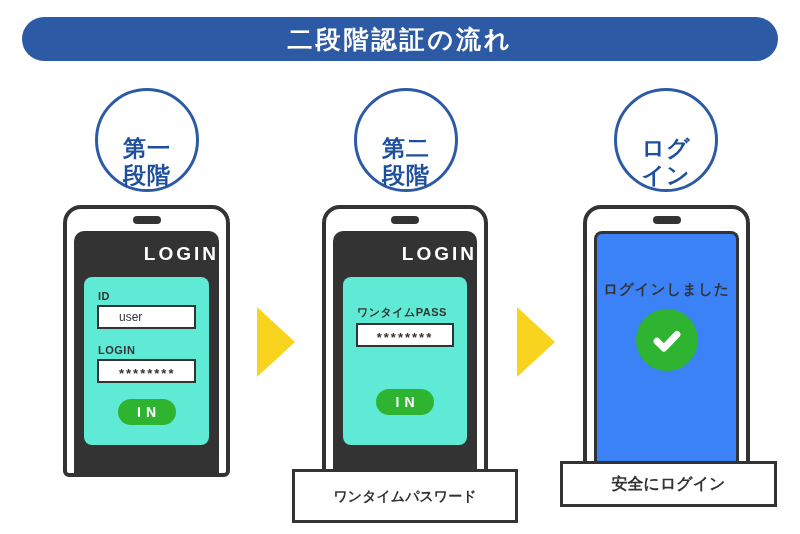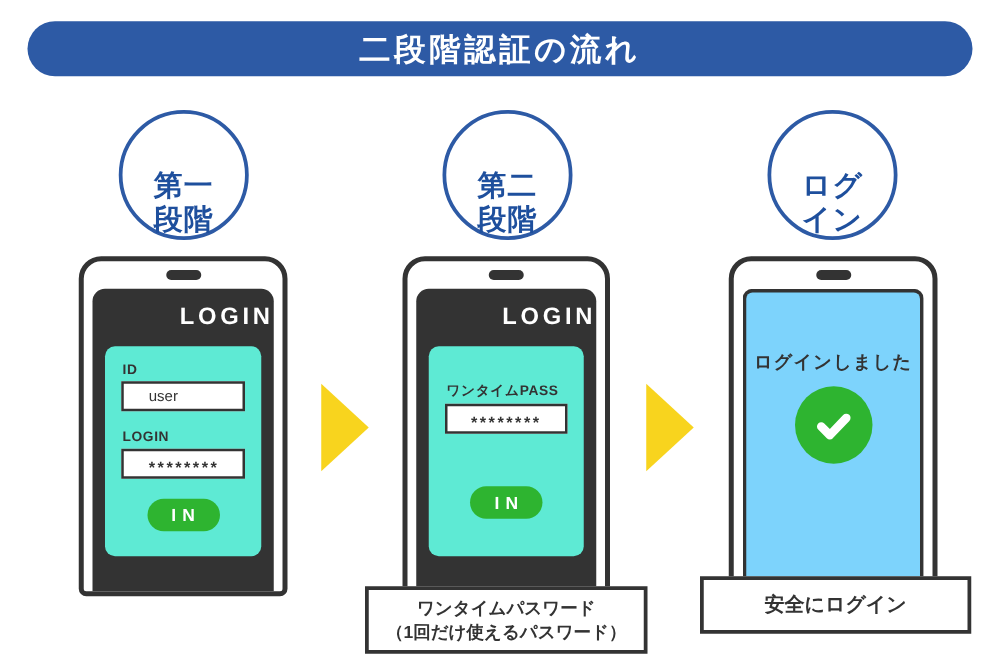--- a/index.html
+++ b/index.html
@@ -64,21 +64,21 @@
   .in-btn{
     margin:16px auto 0 auto;width:58px;height:26px;border-radius:13px;background:var(--green);
     display:flex;align-items:center;justify-content:center;
     color:#fff;font-weight:bold;font-size:14px;letter-spacing:5px;padding-left:5px;box-sizing:border-box;
   }
   .panel.otp .field-label{margin-top:17px;}
   .panel.otp .in-btn{margin-top:42px;}
   
   .screen-success{
     position:absolute;left:7px;right:7px;top:22px;bottom:0;box-sizing:border-box;
-    background:#7dd3fc;border:3px solid var(--dark);border-bottom:none;border-radius:8px 8px 0 0;
+    background:#3b82f6;border:3px solid var(--dark);border-bottom:none;border-radius:8px 8px 0 0;
     display:flex;flex-direction:column;align-items:center;
   }
   .success-msg{margin-top:46px;font-weight:bold;font-size:14.5px;letter-spacing:1px;color:var(--dark);}
   .check-circle{
     margin-top:10px;width:62px;height:62px;border-radius:50%;background:var(--green);
     display:flex;align-items:center;justify-content:center;
   }
   
   .flow-arrow{
     position:absolute;top:307px;width:0;height:0;
@@ -156,19 +156,18 @@
       <div class="check-circle">
         <svg width="40" height="40" viewBox="0 0 64 64">
           <path d="M16 34 L27 45 L48 23" fill="none" stroke="#ffffff" stroke-width="11" stroke-linecap="round" stroke-linejoin="round"></path>
         </svg>
       </div>
     </div>
   </div>
 
   <div class="caption cap2">
     <span>ワンタイムパスワード</span>
-    <span>（1回だけ使えるパスワード）</span>
   </div>
   <div class="caption cap3">
     <span>安全にログイン</span>
   </div>
 
 </div>
 
 </body></html>

